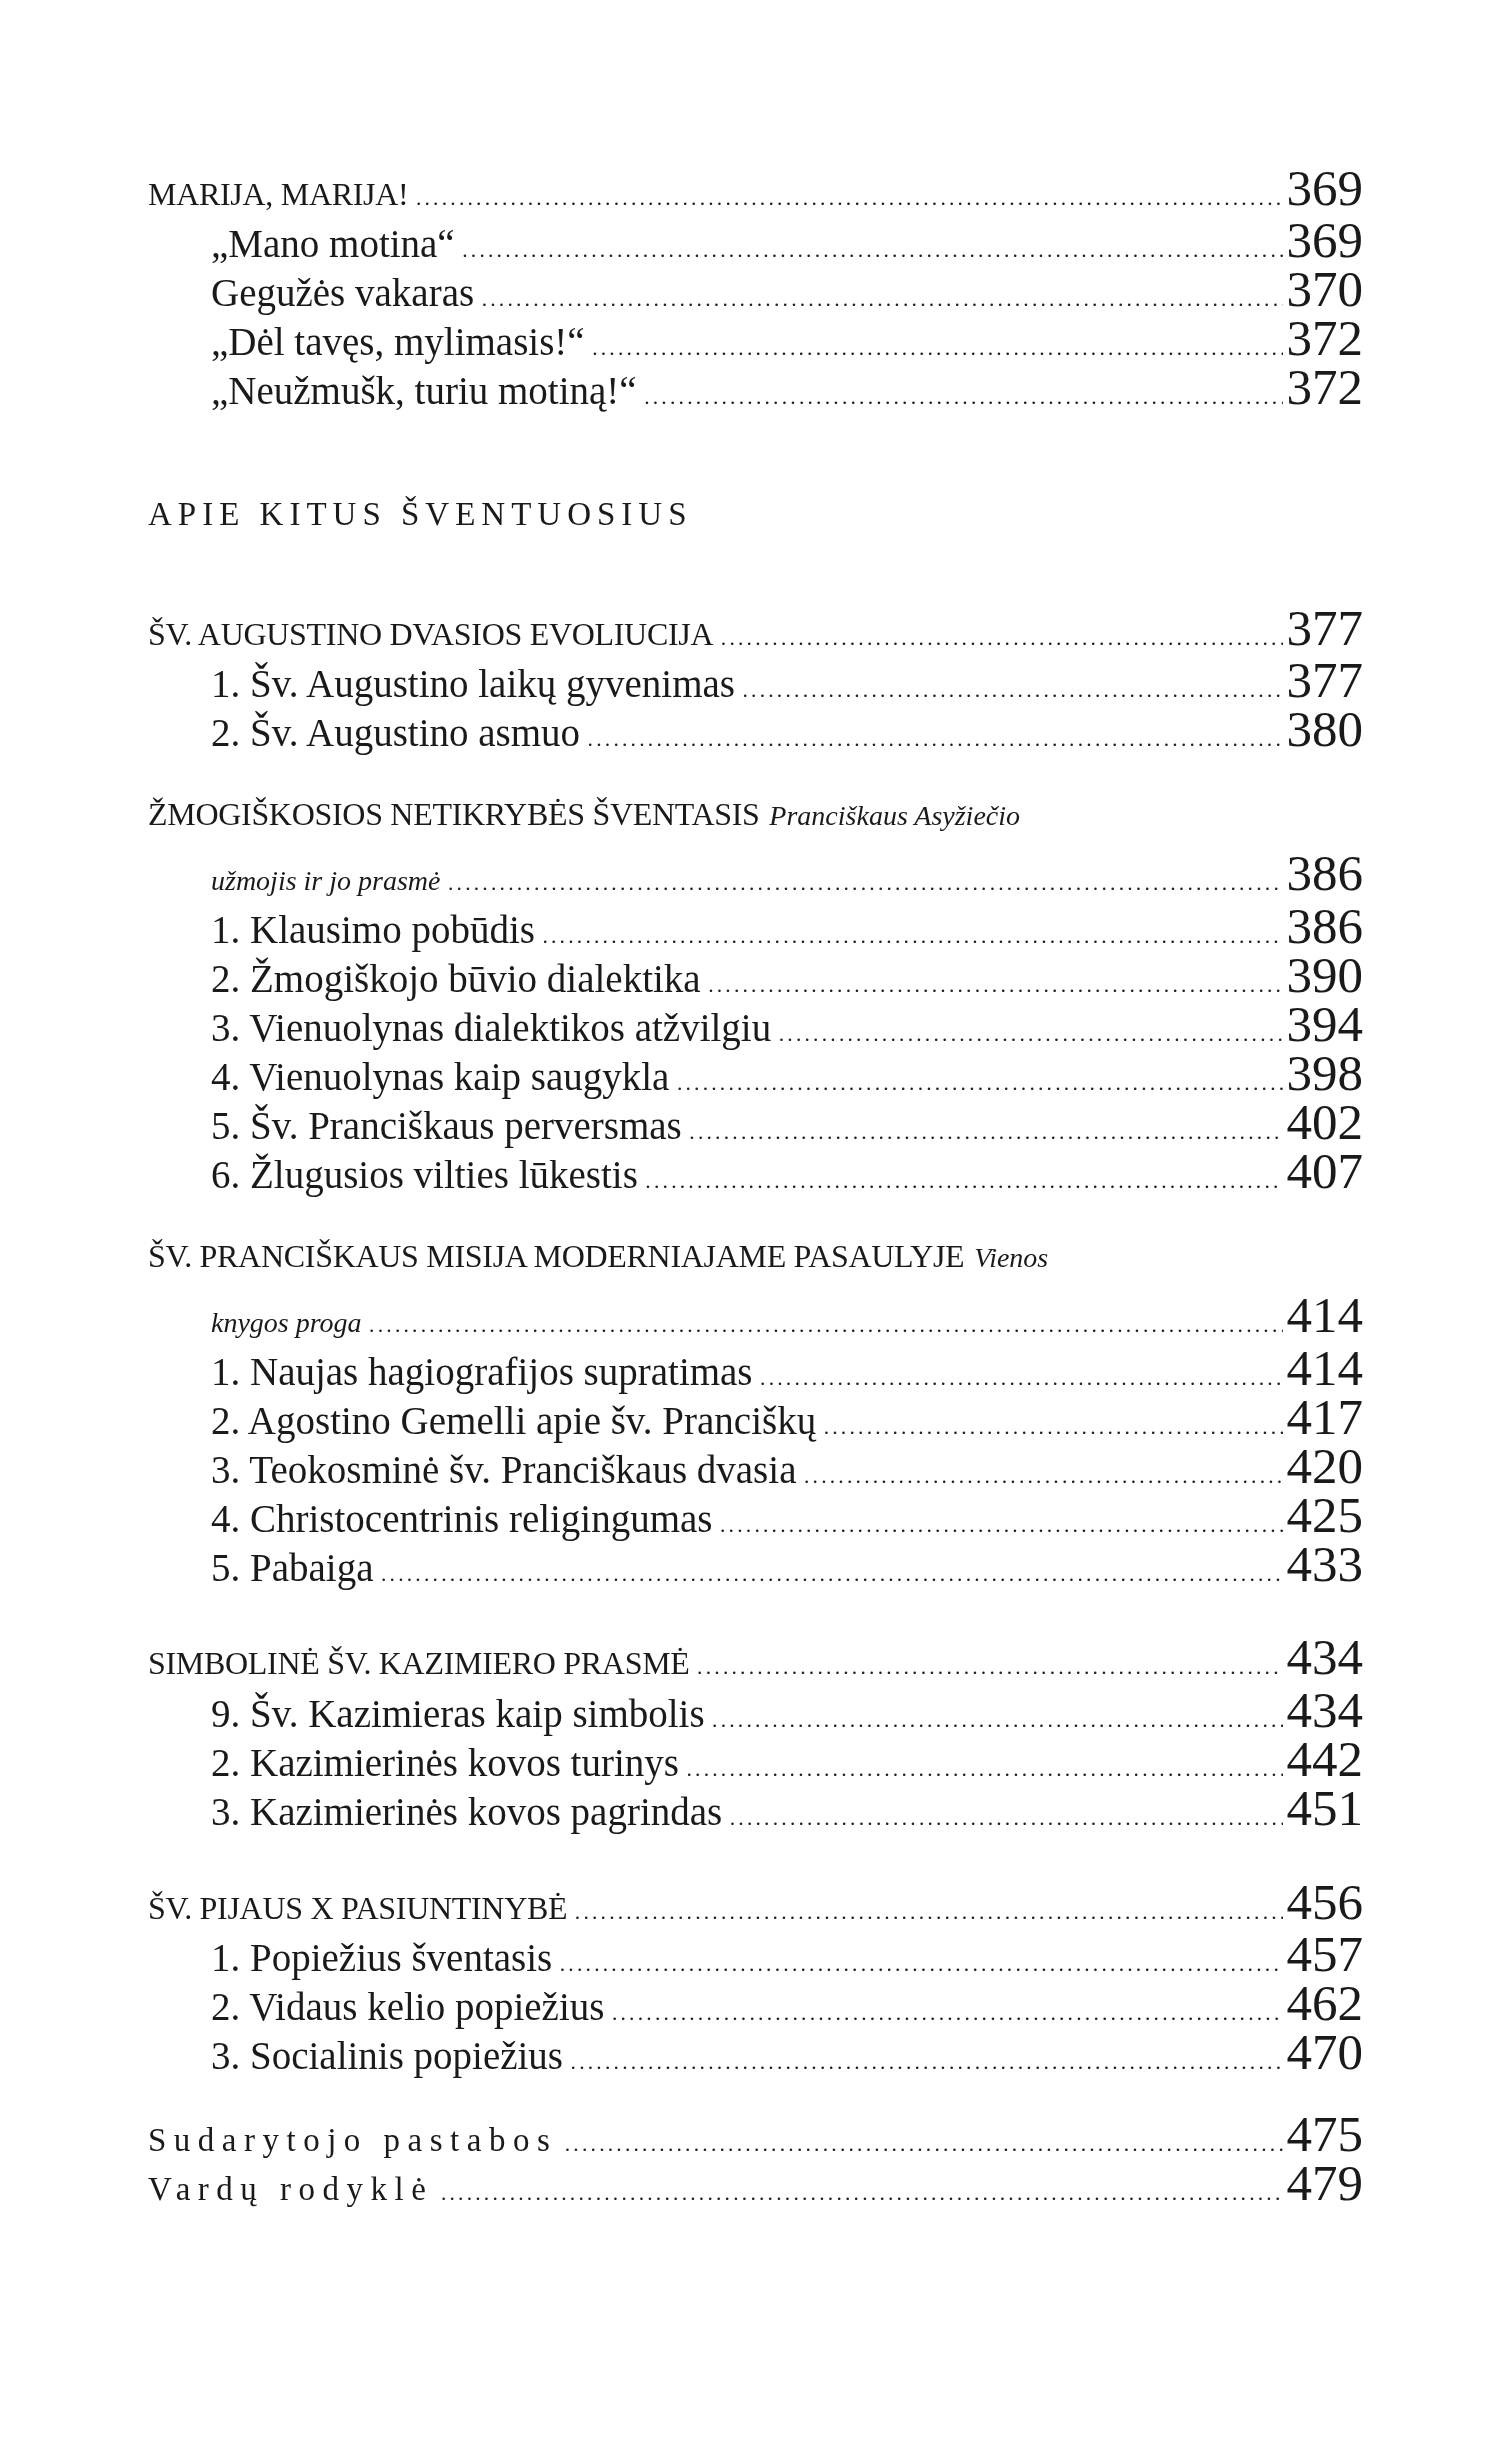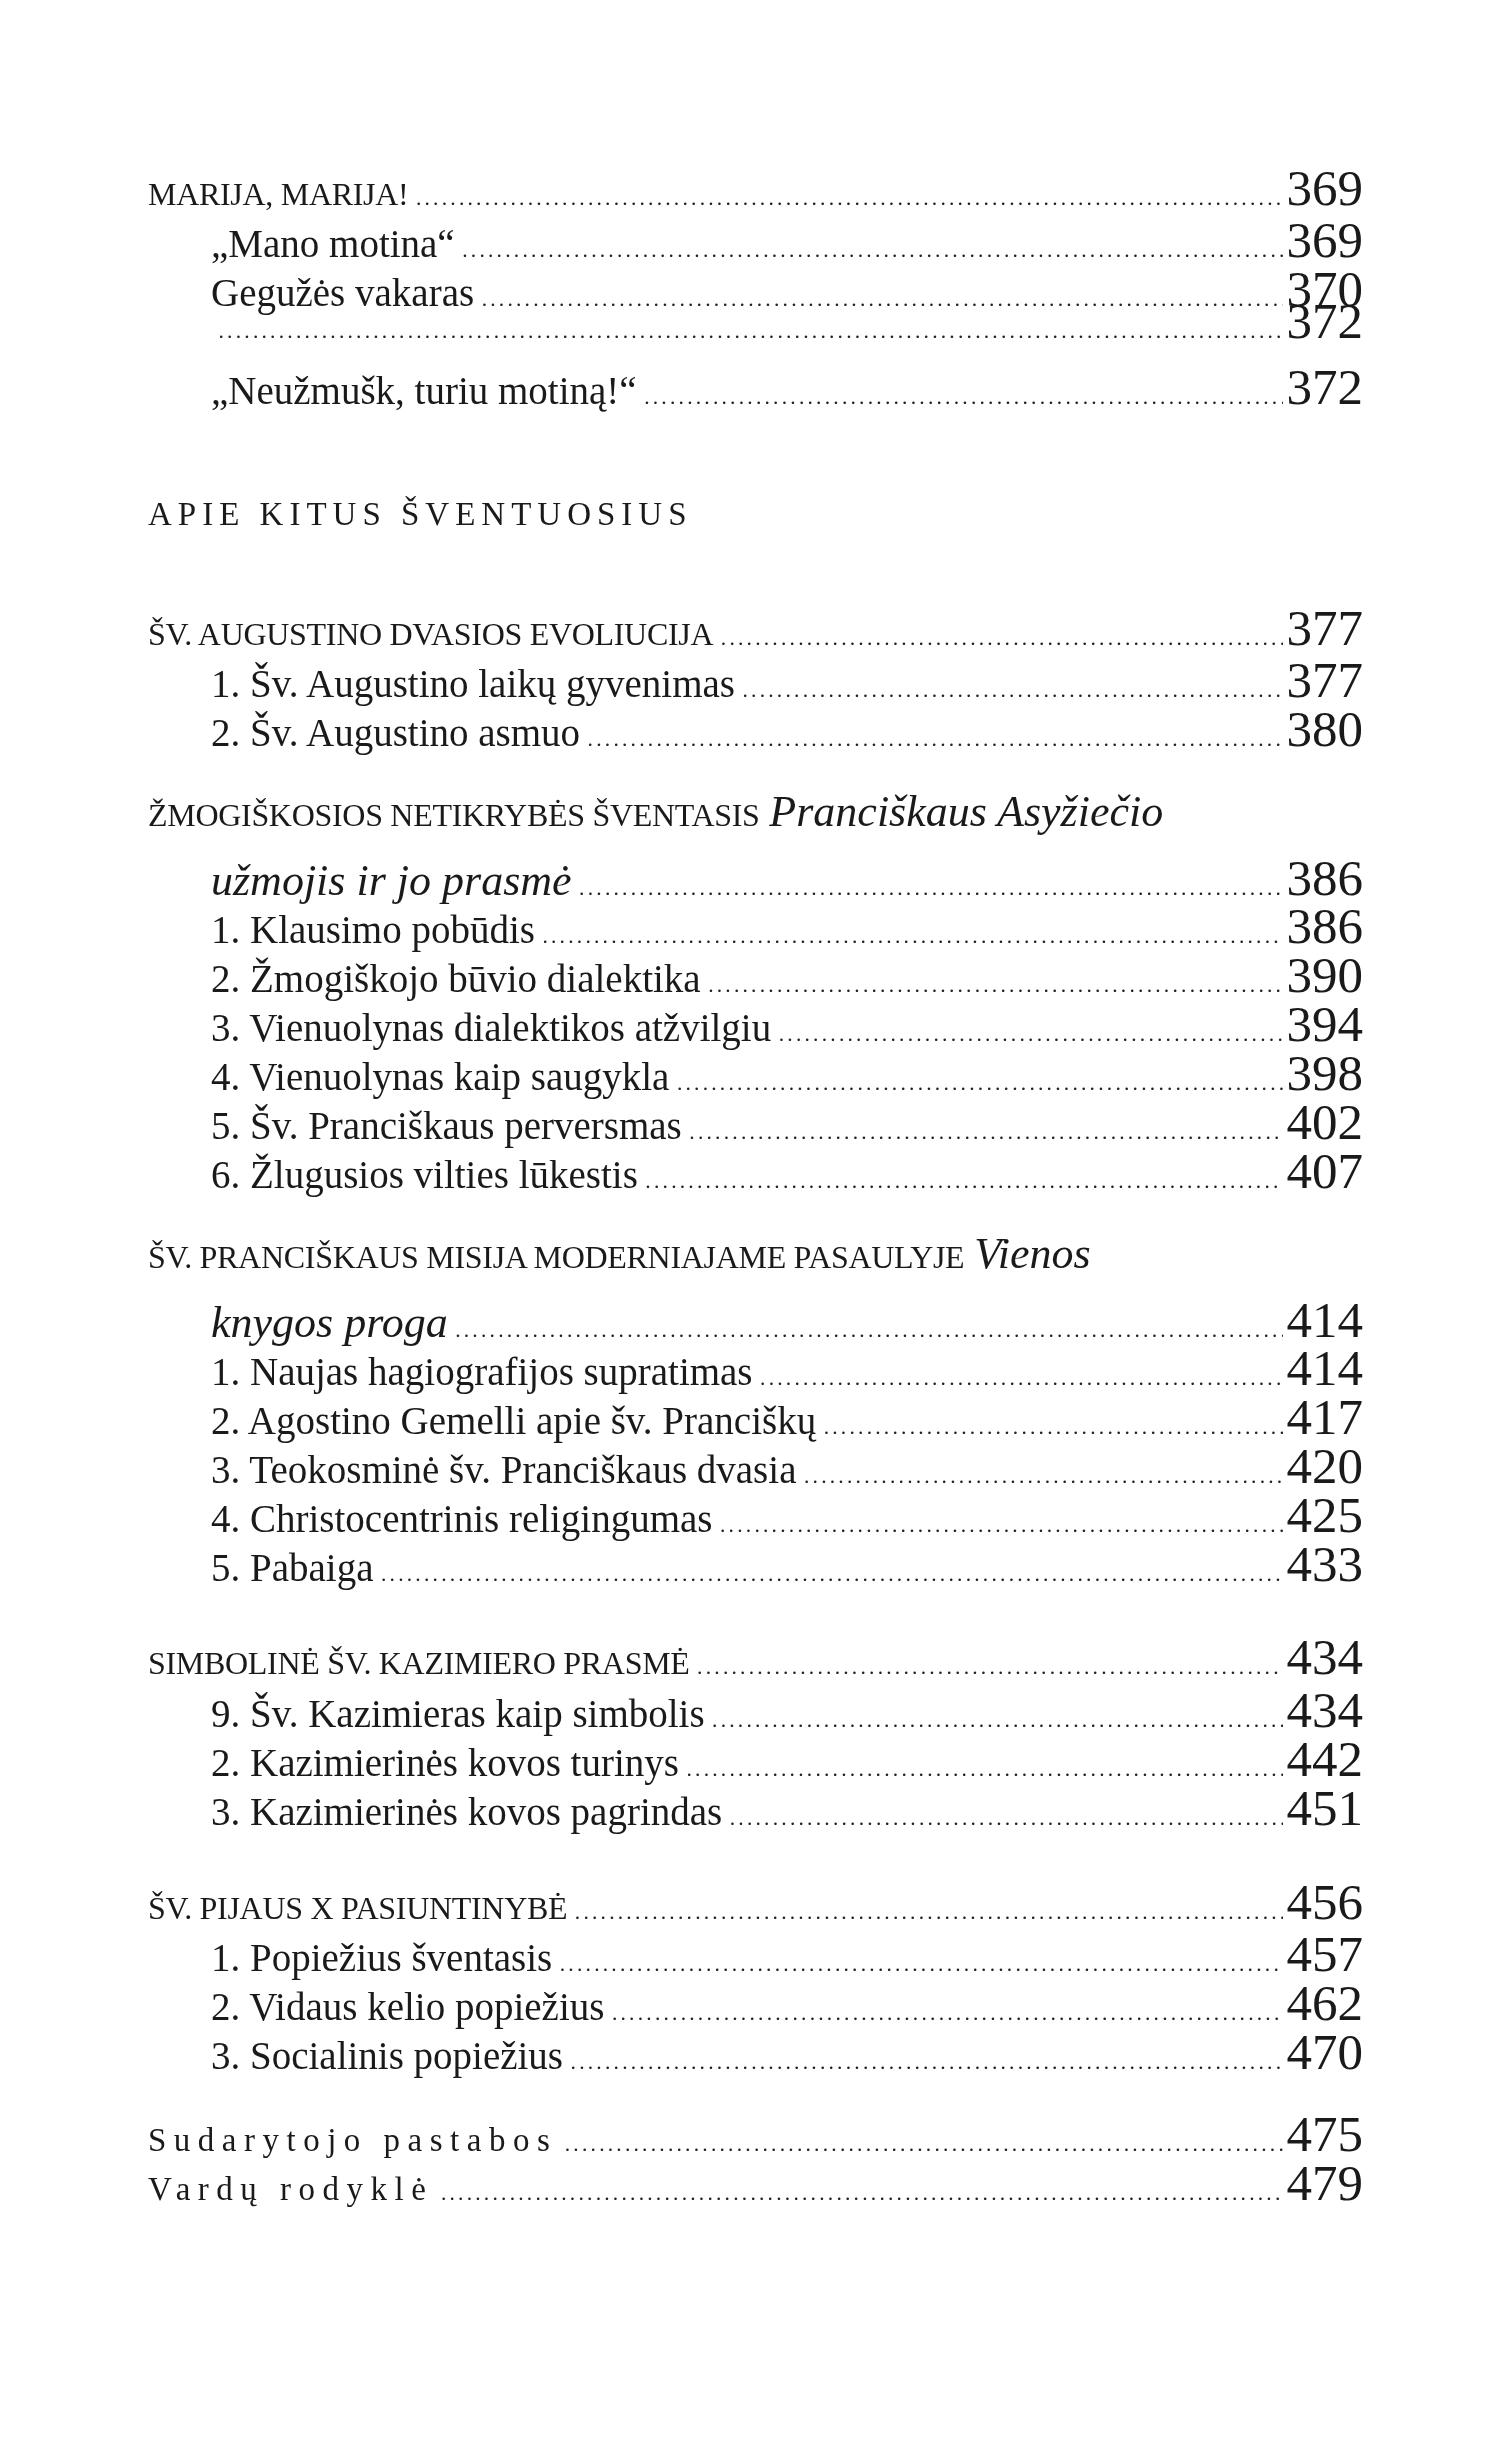--- a/index.html
+++ b/index.html
@@ -19,21 +19,21 @@
   .line .label { flex: 0 0 auto; margin-top: 20px; }
   .line .leader {
     flex: 1 1 auto; overflow: hidden; margin: 0 3.2px 0 7.5px;
     font-size: 21.6px; letter-spacing: 3.2px; color: #222;
   }
   .line .leader::before {
     content: "................................................................................................................................................................................................................................................";
   }
   .line .page { flex: 0 0 auto; font-size: 51px; }
   .caps { font-size: 32px; letter-spacing: -0.3px; }
-  .ital { font-style: italic; font-size: 44px; }
+  .ital { font-style: italic; font-size: 28px; }
   .spaced { letter-spacing: 7.5px; font-size: 33px; }
   .section-title {
     position: absolute; left: 0; right: 0; text-align: left;
     font-size: 33px; letter-spacing: 6px; line-height: 49px;
   }
   .headline-only { position: absolute; left: 0; right: 0; font-size: 39px; line-height: 49px; white-space: nowrap; }
 </style>
 </head>
 <body>
 
@@ -48,20 +48,21 @@
     <span class="label">„Mano motina“</span>
     <span class="leader"></span>
     <span class="page">369</span>
   </div>
   <div class="line indent" style="top:248px">
     <span class="label">Gegužės vakaras</span>
     <span class="leader"></span>
     <span class="page">370</span>
   </div>
   <div class="line indent" style="top:297px">
+    <span class="label">„Dėl tavęs, mylimasis!“</span>
     <span class="leader"></span>
     <span class="page">372</span>
   </div>
   <div class="line indent" style="top:346px">
     <span class="label">„Neužmušk, turiu motiną!“</span>
     <span class="leader"></span>
     <span class="page">372</span>
   </div>
 
   <div class="section-title" style="top:490px">APIE KITUS ŠVENTUOSIUS</div>

